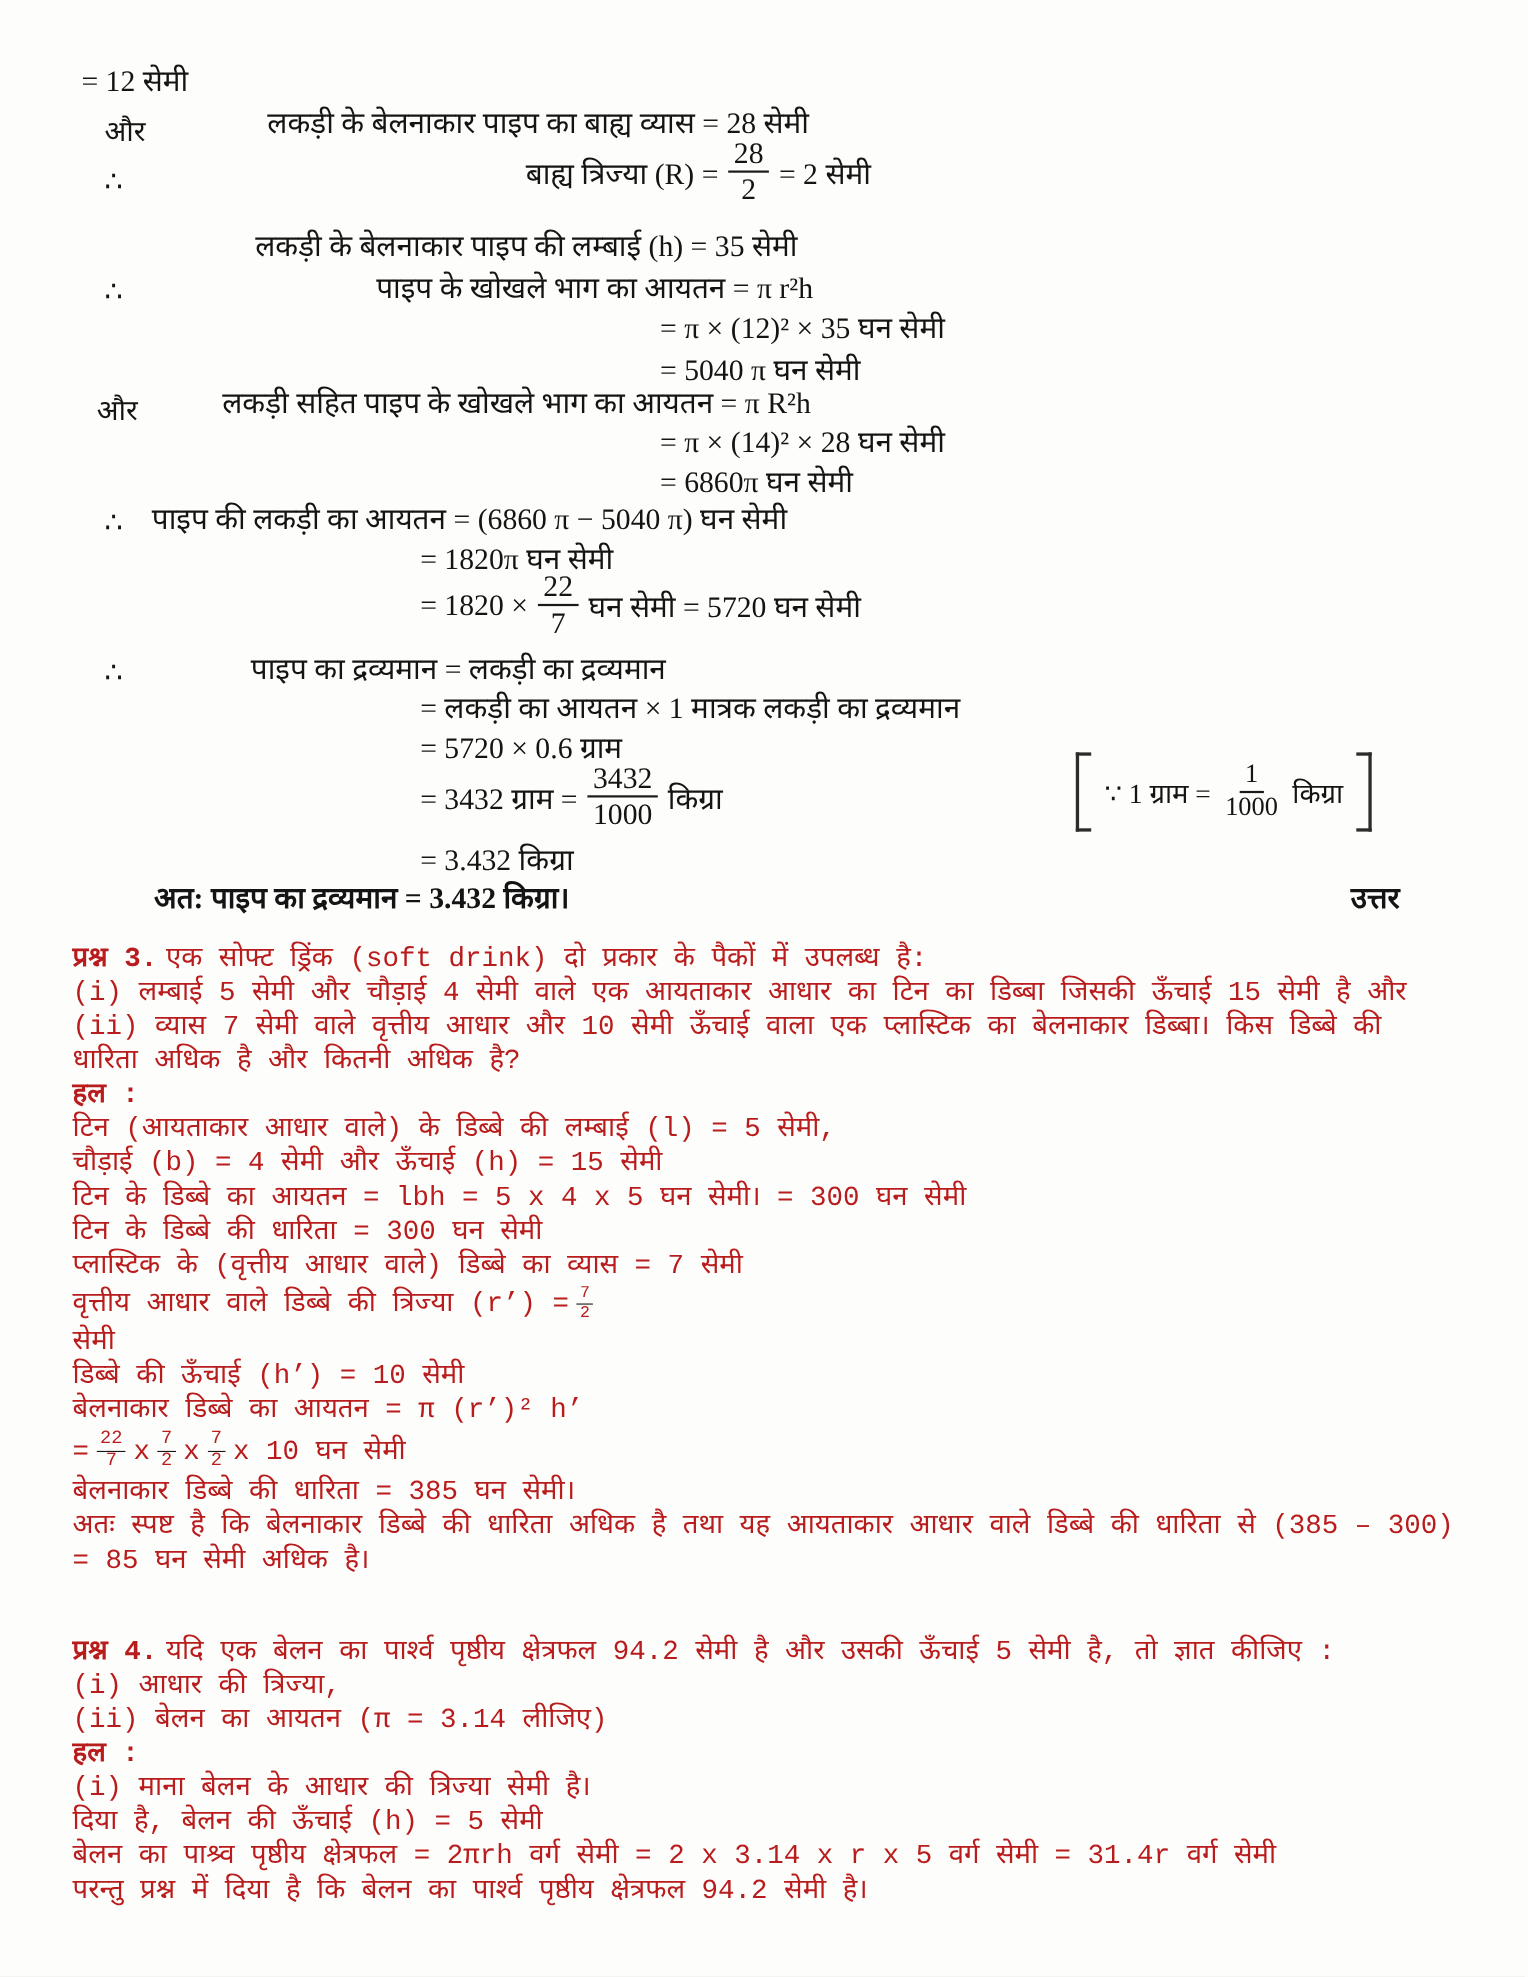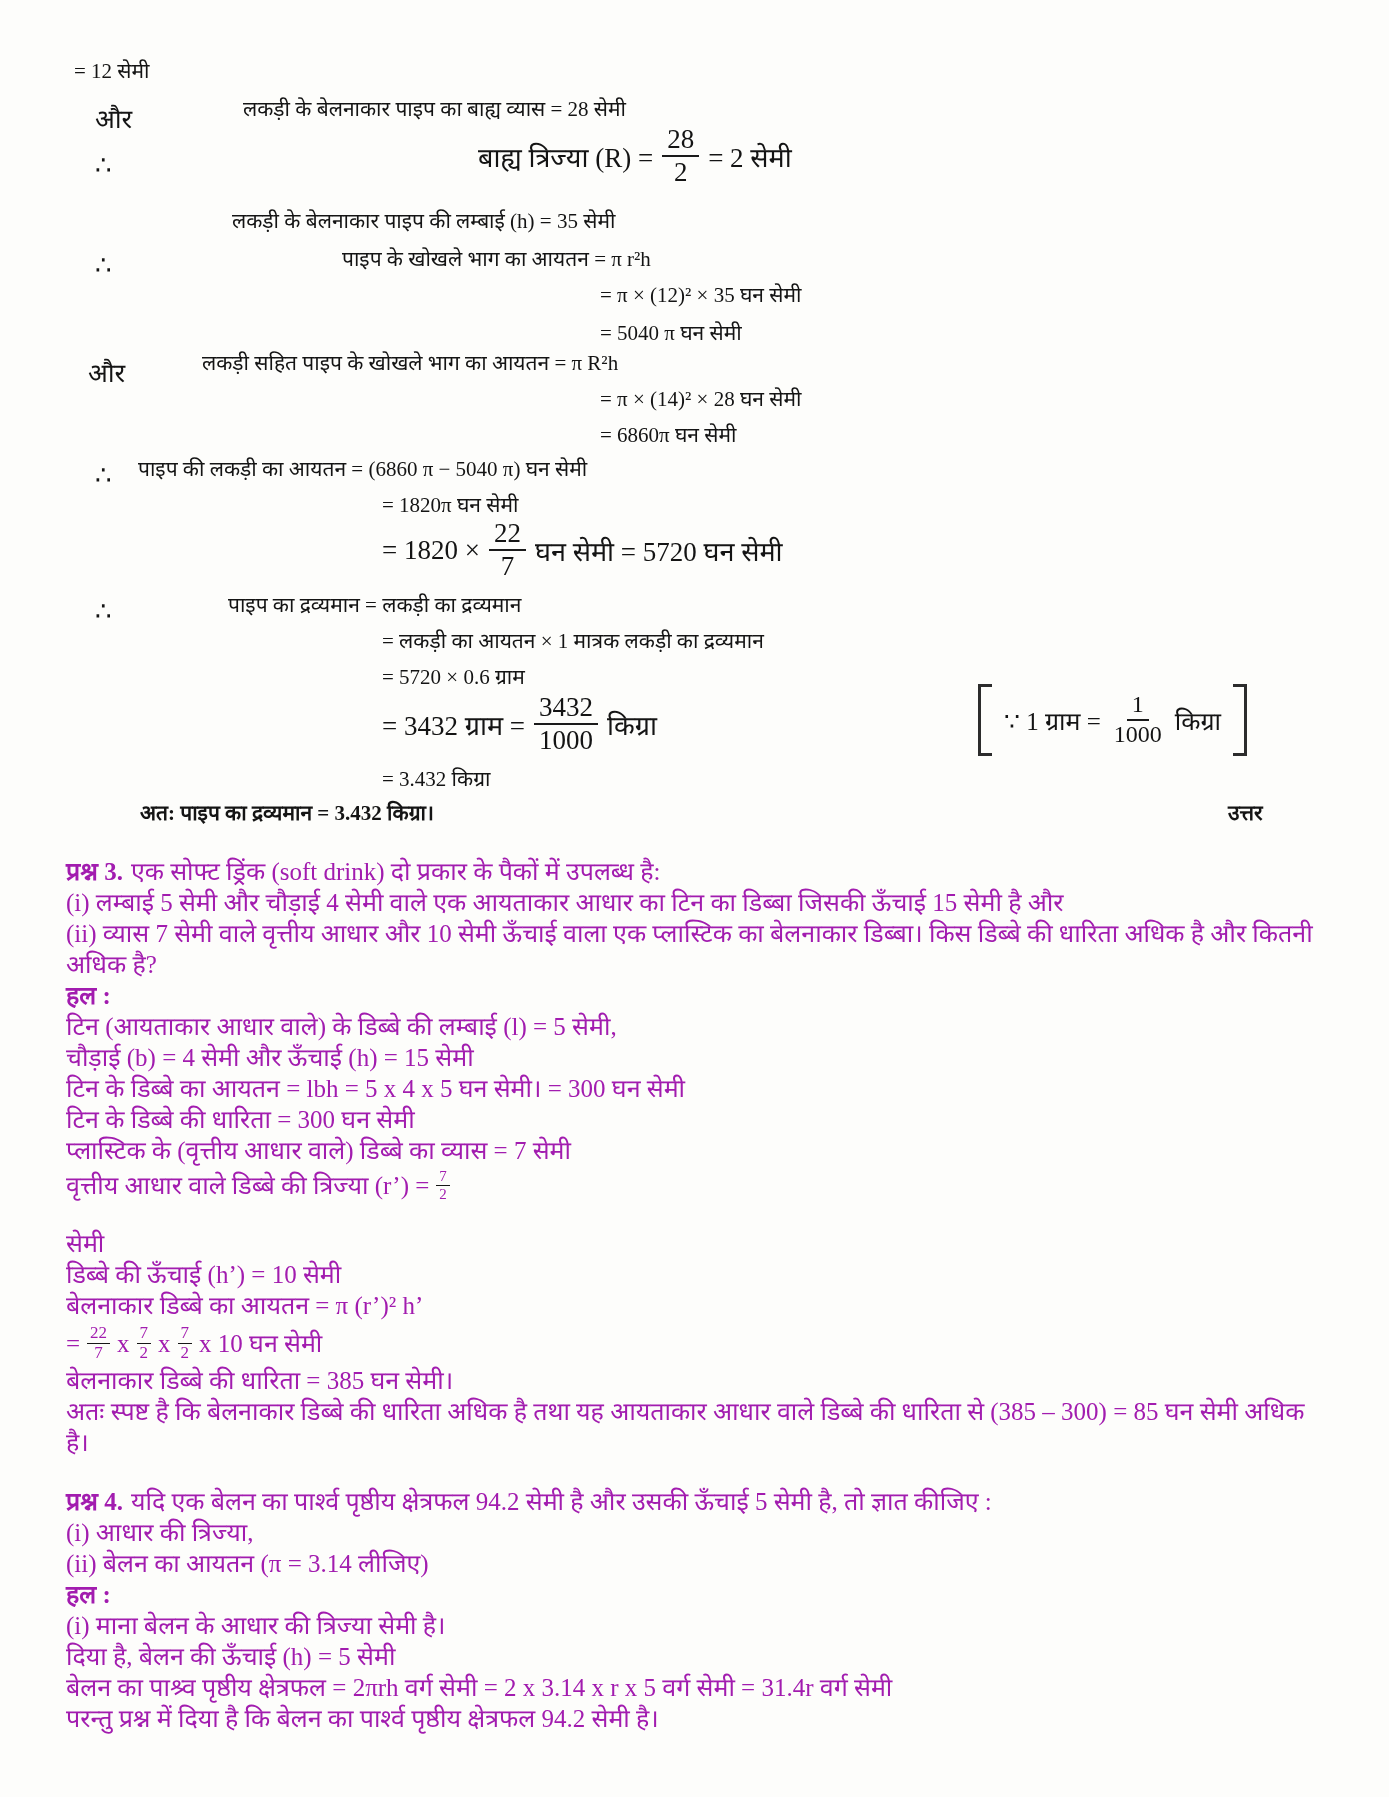--- a/index.html
+++ b/index.html
@@ -2,40 +2,40 @@
 <html lang="hi"><head>
 <meta charset="utf-8">
 <style>
   html,body{margin:0;padding:0;background:#e8e8e8;}
   .page{
     position:relative;width:1389px;height:1797px;margin:0 auto;
     background:#fdfdfb;color:#141414;overflow:hidden;
     font-family:"Liberation Serif","DejaVu Serif",serif;
   }
   .abs{position:absolute;white-space:nowrap;}
-  .t{font-size:21px;line-height:1.25;}
+  .t{font-size:27px;line-height:1.25;}
   .marker{font-size:26px;}
   .frac-line{display:flex;align-items:center;gap:9px;font-size:27px;}
   .frac{display:inline-flex;flex-direction:column;align-items:center;line-height:1.15;}
   .frac .num{padding:0 5px;border-bottom:2px solid #1a1a1a;text-align:right;}
   .frac .den{padding:0 5px;}
   .note{display:flex;align-items:stretch;height:72px;}
   .bracket{width:11px;}
   .bl{border-left:3px solid #2c2c2c;border-top:3px solid #2c2c2c;border-bottom:3px solid #2c2c2c;}
   .br{border-right:3px solid #2c2c2c;border-top:3px solid #2c2c2c;border-bottom:3px solid #2c2c2c;}
   .note-body{display:flex;align-items:center;gap:8px;padding:0 12px;font-size:25px;}
   .bold{font-weight:bold;}
   .qsec{
     position:absolute;left:66px;width:1264px;
-    font-family:Liberation Serif, serif;
-    font-size:25px;line-height:31px;color:#a21caf;
+    font-family:Liberation Mono, monospace;
+    font-size:25px;line-height:31px;color:#b91c1c;
   }
   .bline{white-space:normal;}
   .qtitle .bold{margin-right:8px;}
-  .gap-after{margin-bottom:24px;}
+  .gap-after{}
   .fline{display:flex;align-items:center;gap:7px;min-height:44px;white-space:nowrap;}
   .ifrac{display:inline-flex;flex-direction:column;align-items:center;font-size:15px;line-height:1.1;}
   .ifrac .num{border-bottom:1.5px solid #161616;padding:0 3px;}
   .ifrac .den{padding:0 3px;}
   .raised{align-self:flex-start;margin-top:2px;}
 </style>
 </head>
 <body>
 
 <div class="page">

